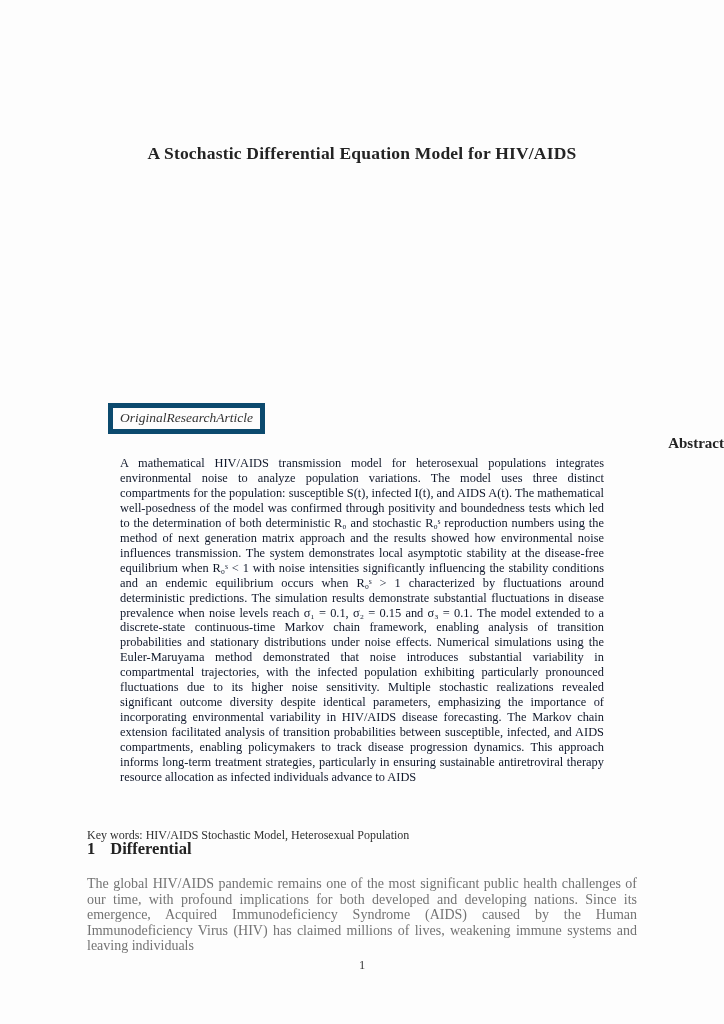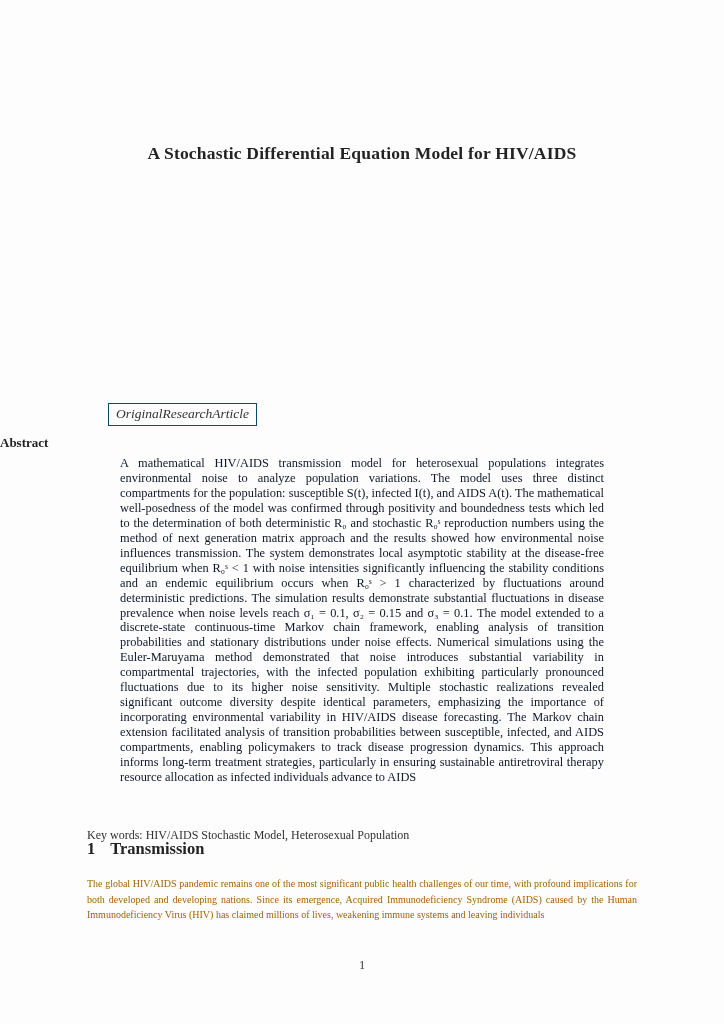--- a/index.html
+++ b/index.html
@@ -26,35 +26,35 @@
     font-weight: bold;
     font-size: 17.5px;
     line-height: 24px;
     color: #232323;
     letter-spacing: 0.2px;
   }
   .article-box {
     position: absolute;
     top: 403px;
     left: 108px;
-    border: 1px solid #0c4a6e;
+    border: 5px solid #0c4a6e;
     padding: 2px 7px 3px 7px;
     font-style: italic;
     font-size: 13.5px;
     color: #333333;
     background: transparent;
   }
   .abstract-heading {
     position: absolute;
     top: 435px;
     left: 0;
     right: 0;
-    text-align: left;
+    text-align: right;
     font-weight: bold;
-    font-size: 13px;
+    font-size: 15px;
     color: #232323;
   }
   .abstract-body {
     position: absolute;
     top: 456px;
     left: 120px;
     width: 484px;
     font-size: 12.4px;
     line-height: 14.95px;
     text-align: justify;
@@ -78,24 +78,24 @@
     gap: 15px;
     font-weight: bold;
     font-size: 16.5px;
     color: #232323;
   }
   .intro-paragraph {
     position: absolute;
     top: 876px;
     left: 87px;
     width: 550px;
-    font-size: 10px;
+    font-size: 14px;
     line-height: 15.6px;
     text-align: justify;
-    color: #a16207;
+    color: #737373;
   }
   .page-number {
     position: absolute;
     top: 958px;
     left: 0;
     right: 0;
     text-align: center;
     font-size: 12.5px;
     color: #3a3a3a;
   }
@@ -110,20 +110,20 @@
   <div class="article-box"><span>OriginalResearchArticle</span></div>
 
   <div class="abstract-heading">Abstract</div>
 
   <div class="abstract-body">A mathematical HIV/AIDS transmission model for heterosexual populations integrates environmental noise to analyze population variations. The model uses three distinct compartments for the population: susceptible S(t), infected I(t), and AIDS A(t). The mathematical well-posedness of the model was confirmed through positivity and boundedness tests which led to the determination of both deterministic R₀ and stochastic R₀ˢ reproduction numbers using the method of next generation matrix approach and the results showed how environmental noise influences transmission. The system demonstrates local asymptotic stability at the disease-free equilibrium when R₀ˢ &lt; 1 with noise intensities significantly influencing the stability conditions and an endemic equilibrium occurs when R₀ˢ &gt; 1 characterized by fluctuations around deterministic predictions. The simulation results demonstrate substantial fluctuations in disease prevalence when noise levels reach σ₁ = 0.1, σ₂ = 0.15 and σ₃ = 0.1. The model extended to a discrete-state continuous-time Markov chain framework, enabling analysis of transition probabilities and stationary distributions under noise effects. Numerical simulations using the Euler-Maruyama method demonstrated that noise introduces substantial variability in compartmental trajectories, with the infected population exhibiting particularly pronounced fluctuations due to its higher noise sensitivity. Multiple stochastic realizations revealed significant outcome diversity despite identical parameters, emphasizing the importance of incorporating environmental variability in HIV/AIDS disease forecasting. The Markov chain extension facilitated analysis of transition probabilities between susceptible, infected, and AIDS compartments, enabling policymakers to track disease progression dynamics. This approach informs long-term treatment strategies, particularly in ensuring sustainable antiretroviral therapy resource allocation as infected individuals advance to AIDS</div>
 
   <div class="keywords"><span>Key words:</span> <span>HIV/AIDS Stochastic Model, Heterosexual Population</span></div>
 
   <div class="section-heading">
     <span>1</span>
-    <span>Transmission</span>
+    <span>Differential</span>
   </div>
 
   <div class="intro-paragraph">The global HIV/AIDS pandemic remains one of the most significant public health challenges of our time, with profound implications for both developed and developing nations. Since its emergence, Acquired Immunodeficiency Syndrome (AIDS) caused by the Human Immunodeficiency Virus (HIV) has claimed millions of lives, weakening immune systems and leaving individuals</div>
 
   <div class="page-number">1</div>
 
 </div>
 
 </body></html>

